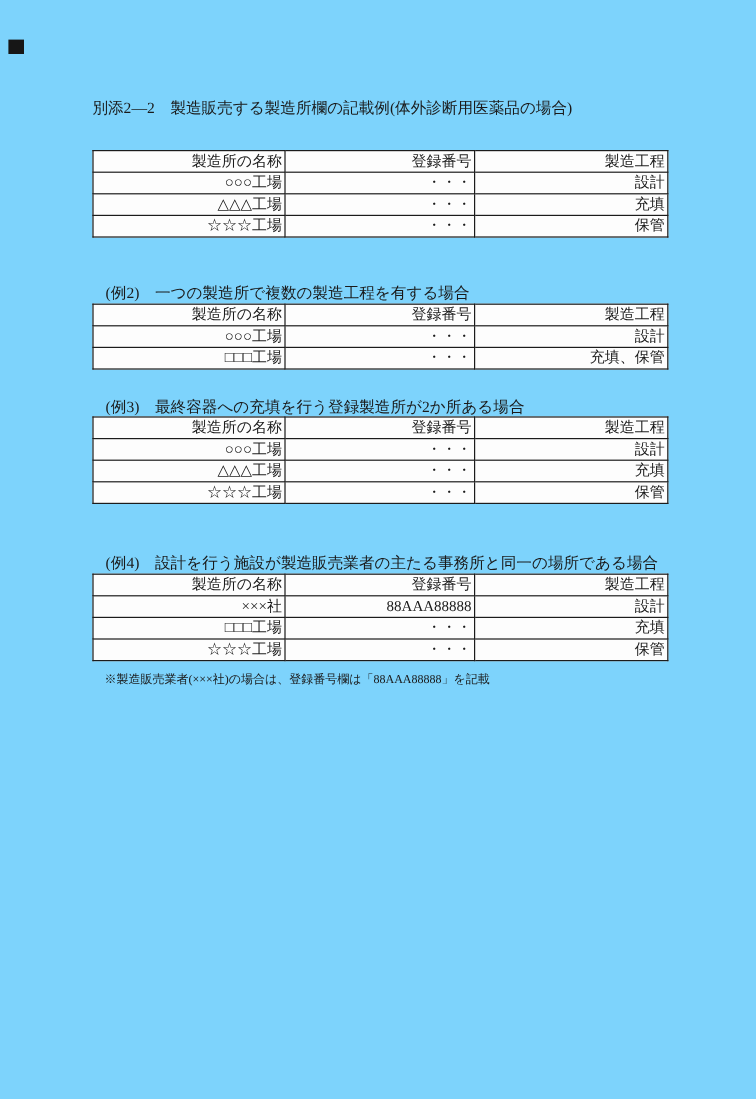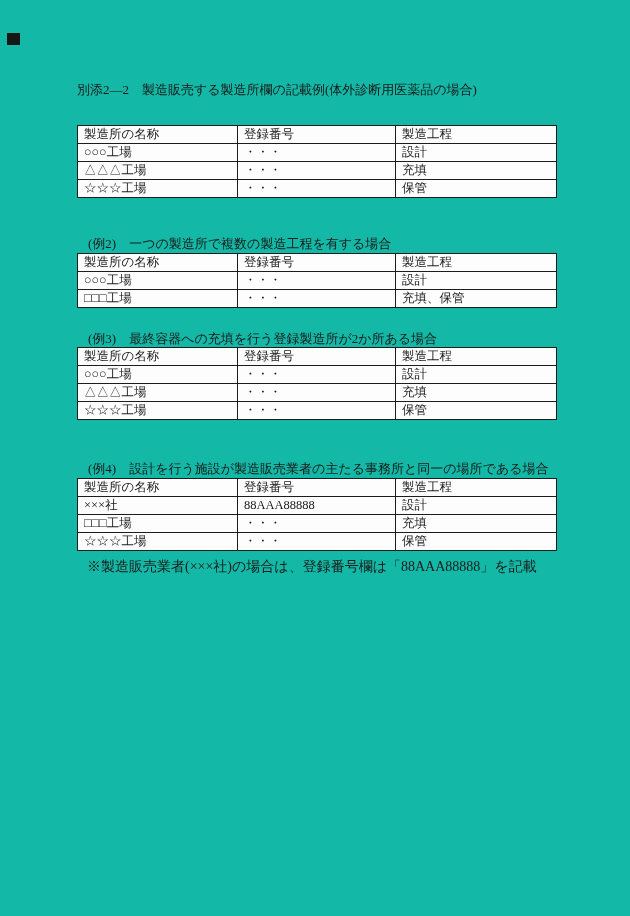--- a/index.html
+++ b/index.html
@@ -11,21 +11,21 @@
     height: 916px;
     background: #fdfdfd;
     font-family: "Liberation Serif", "DejaVu Serif", serif;
     color: #1a1a1a;
   }
   .page {
     position: relative;
     width: 630px;
     height: 916px;
     overflow: hidden;
-    background: #14b8a6;
+    background: #7dd3fc;
   }
   .scan-mark {
     position: absolute;
     left: 7px;
     top: 33px;
     width: 13px;
     height: 12px;
     background: #161616;
   }
   .doc-title {
@@ -51,34 +51,33 @@
     border-collapse: collapse;
     table-layout: fixed;
     width: 479px;
     background: #fdfdfd;
   }
   .sites-table th,
   .sites-table td {
     border: 1px solid #1c1c1c;
     font-size: 12.5px;
     font-weight: normal;
-    text-align: left;
+    text-align: right;
     vertical-align: middle;
     height: 17px;
     line-height: 17px;
     padding: 0 2px 0 6px;
     overflow: hidden;
     white-space: nowrap;
-    font-family: Liberation Serif, serif;
   }
   .footnote {
     position: absolute;
     left: 87px;
     top: 559px;
-    font-size: 14px;
+    font-size: 10px;
     line-height: 15px;
     white-space: pre;
   }
 </style>
 </head>
 <body>
 
 <div class="page">
   <div class="scan-mark"></div>
   <div class="doc-title">別添2—2　製造販売する製造所欄の記載例(体外診断用医薬品の場合)</div>

